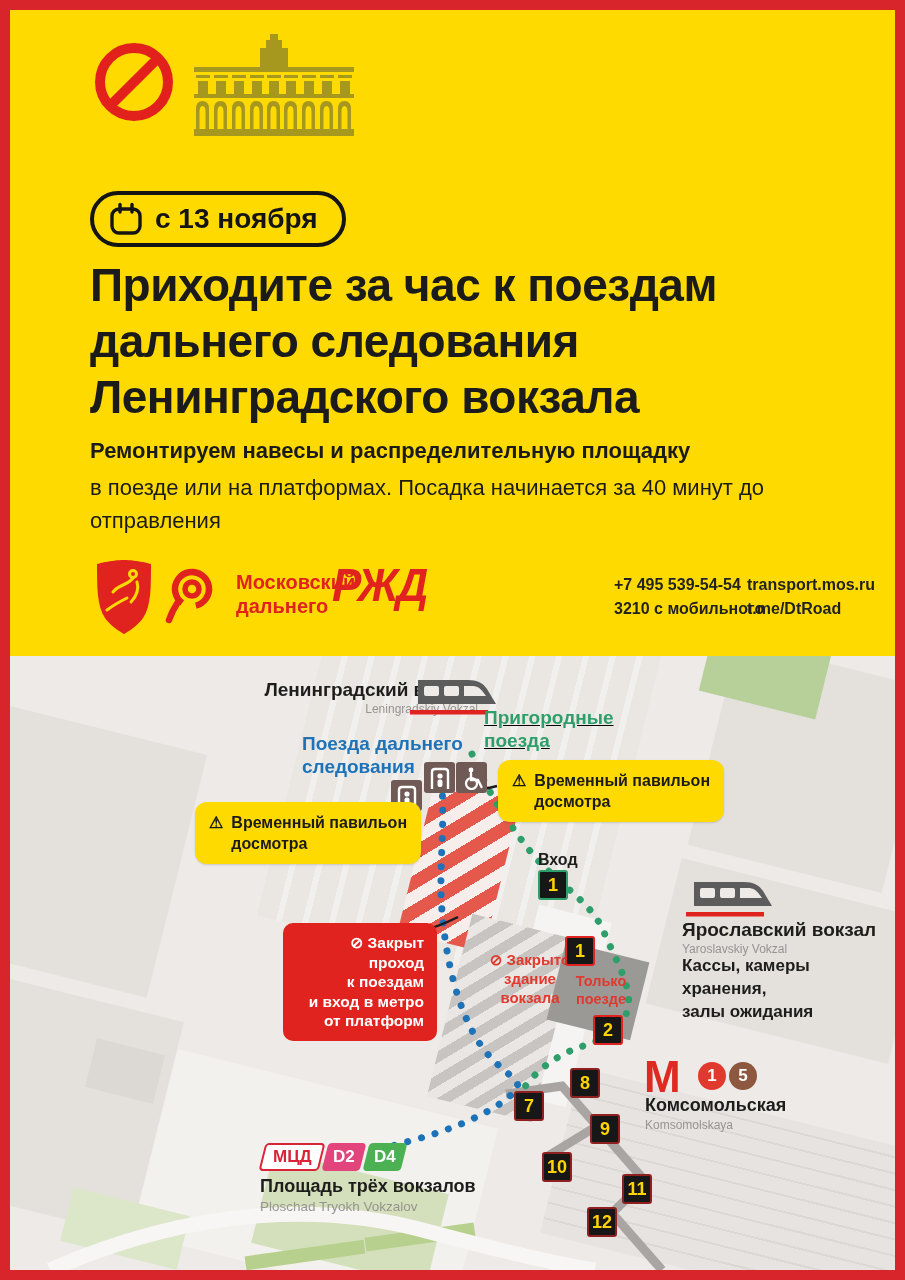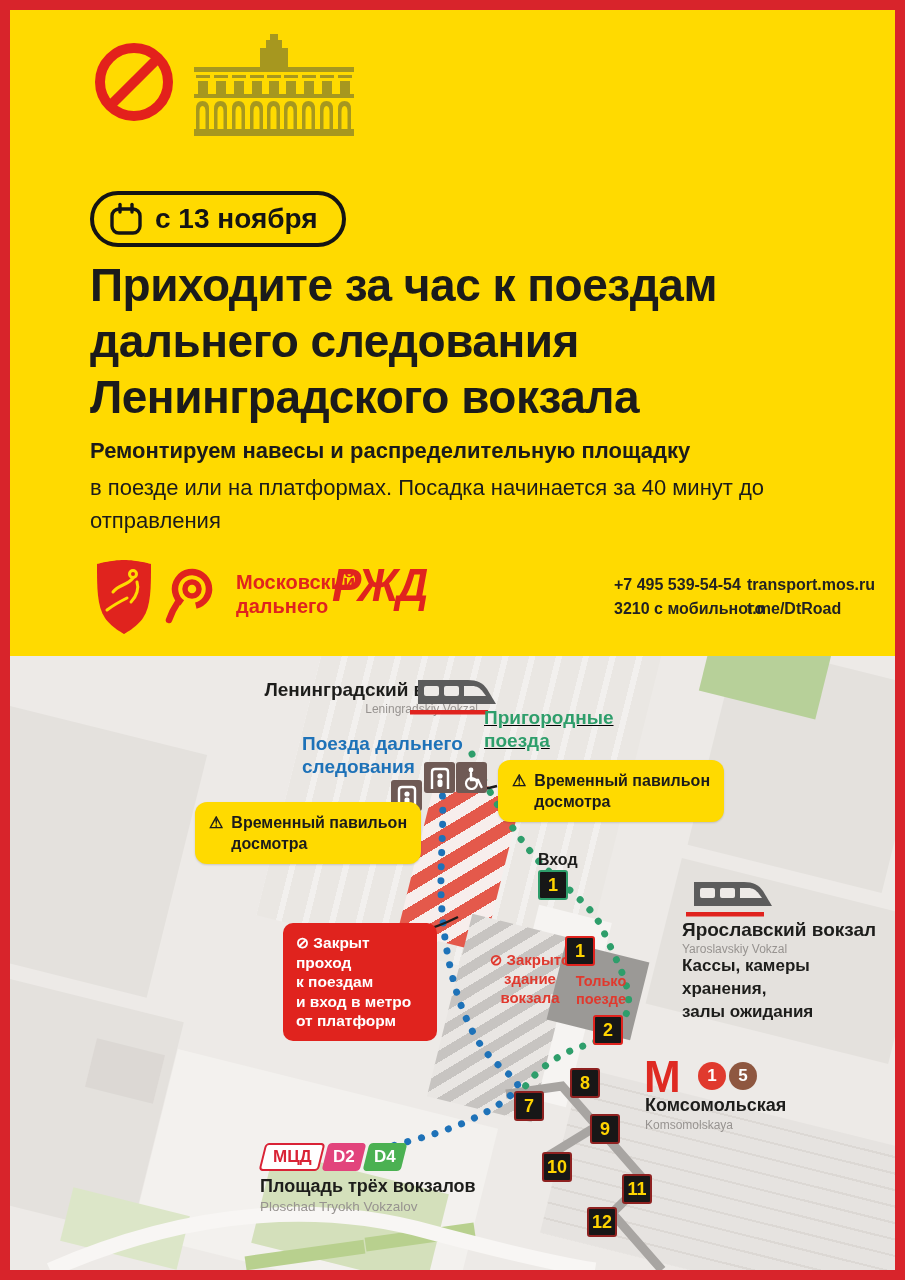--- a/index.html
+++ b/index.html
@@ -263,21 +263,21 @@
       </span>
     </div>
     <div class="ybadge" style="left:185px;top:146px;">
       <span class="warn">⚠</span>
       <span>
         <span>Временный павильон</span><br>
         <span>досмотра</span>
       </span>
     </div>
 
-    <div class="rbadge" style="left:273px;top:267px;width:128px;">
+    <div class="rbadge" style="left:273px;top:267px;width:128px;text-align:right;">
       <div><span>⊘</span>&nbsp;<span>Закрыт проход</span></div>
       <div>к поездам</div>
       <div>и вход в метро</div>
       <div>от платформ</div>
     </div>
 
     <div class="closed-red-text">
       <div><span>⊘</span>&nbsp;<span>Закрыто</span></div>
       <div>здание</div>
       <div>вокзала</div>

